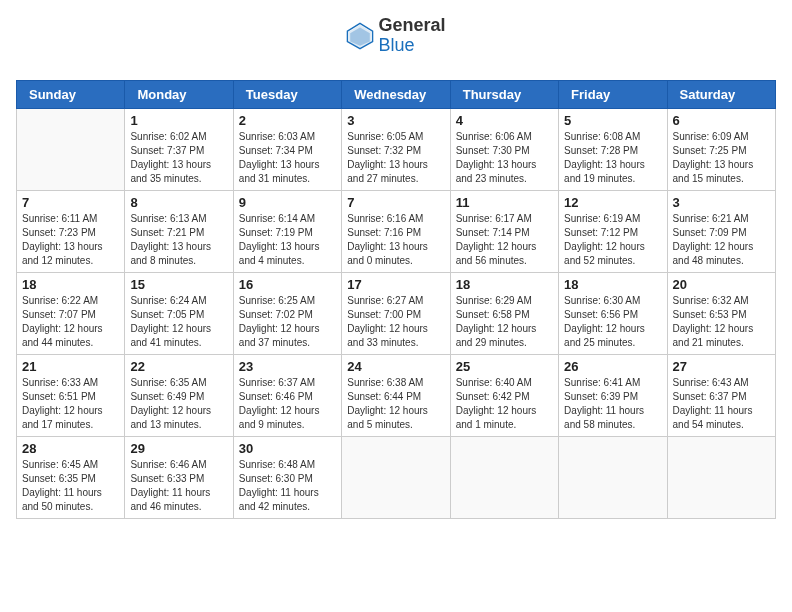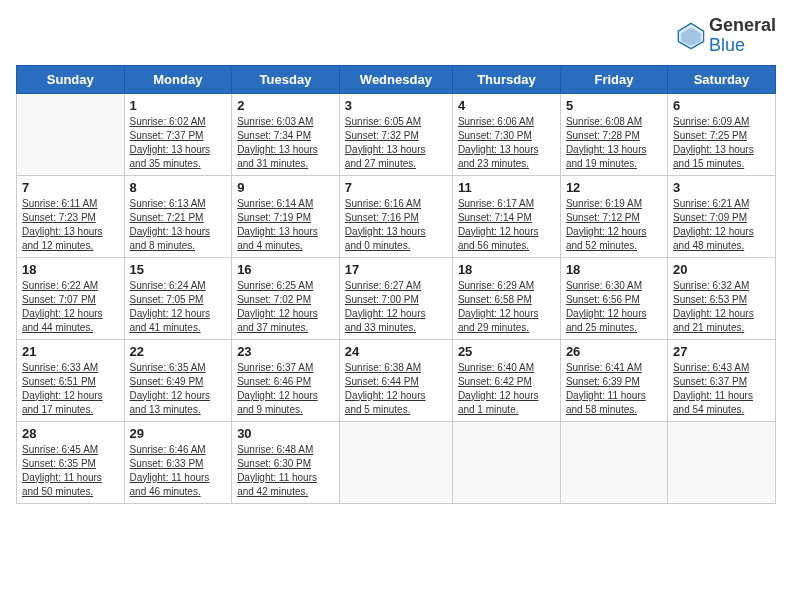--- a/index.html
+++ b/index.html
@@ -5,23 +5,23 @@
     * { box-sizing: border-box; margin: 0; padding: 0; }
     body {
       font-family: Arial, sans-serif;
       background: #fff;
       width: 792px;
       min-height: 612px;
       padding: 16px;
     }
     .header {
       display: flex;
-      justify-content: flex-end;
+      justify-content: center;
       align-items: flex-start;
-      margin-bottom: 9px;
+      margin-bottom: 24px;
     }
     .logo {
       display: flex;
       align-items: center;
       gap: 4px;
     }
     .logo-text {
       display: flex;
       flex-direction: column;
       line-height: 1.1;
@@ -56,22 +56,22 @@
     .calendar {
       width: 100%;
       border-collapse: collapse;
       border: 1px solid #ccc;
     }
     .calendar th {
       background: #2a6dbf;
       color: #fff;
       font-size: 13px;
       font-weight: bold;
-      padding: 6px 20px;
-      text-align: center;
+      padding: 6px 12px;
+      text-align: left;
       border: 1px solid #1a5aaa;
     }
     .calendar td {
       vertical-align: top;
       border: 1px solid #ccc;
       padding: 4px 5px;
       width: calc(100% / 7);
       min-height: 85px;
       font-size: 10.5px;
       color: #333;
@@ -84,21 +84,20 @@
       font-size: 13px;
       font-weight: bold;
       color: #222;
       display: block;
       margin-bottom: 2px;
     }
     .day-info {
       font-size: 10px;
       color: #333;
       line-height: 1.4;
-      text-decoration: underline;
     }
   </style>
 </head>
 <body>
 
 <div class="header">
   <div class="logo">
     <svg class="logo-icon" viewBox="0 0 40 40">
       <polygon points="20,4 36,14 36,30 20,36 4,30 4,14" fill="#1a6fbc" opacity="0.15"></polygon>
       <polygon points="20,2 38,13 38,28 20,38 2,28 2,13" fill="none" stroke="#1a6fbc" stroke-width="2"></polygon>

